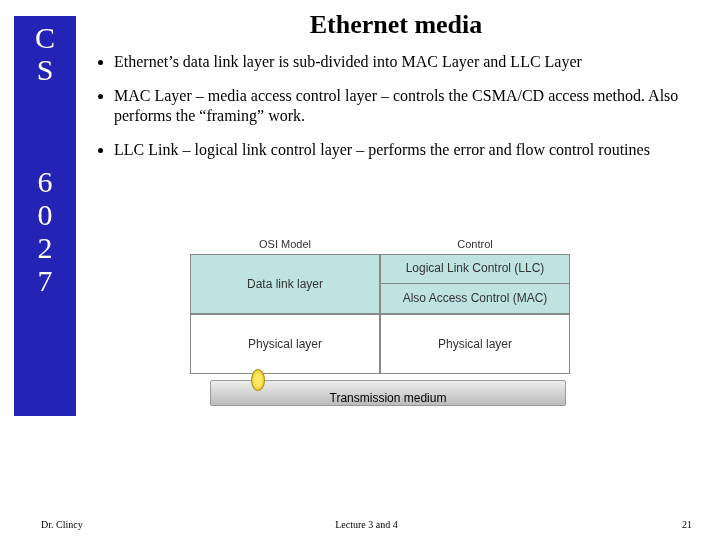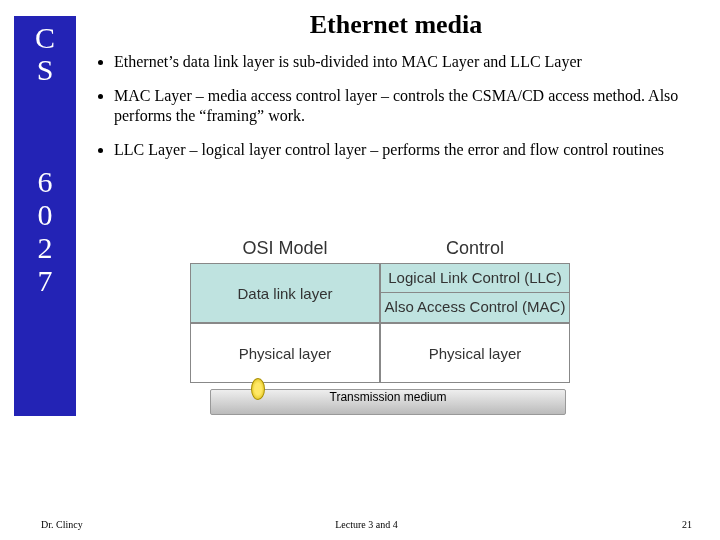--- a/index.html
+++ b/index.html
@@ -54,38 +54,38 @@
   }
   .diagram {
     position: absolute;
     left: 190px;
     top: 238px;
     width: 390px;
   }
   .diag-headers {
     display: flex;
     font-family: Arial, sans-serif;
-    font-size: 18px;
+    font-size: 11px;
     color: #333;
     margin-bottom: 4px;
   }
   .diag-headers .hcol1 { width: 190px; text-align: center; }
   .diag-headers .hcol2 { width: 190px; text-align: center; }
   .rows { }
   .row {
     display: flex;
     height: 60px;
   }
   .cell {
     border: 1px solid #888;
     display: flex;
     align-items: center;
     justify-content: center;
     font-family: Arial, sans-serif;
-    font-size: 15px;
+    font-size: 12px;
     color: #333;
     text-align: center;
     background: #fff;
   }
   .c1 { width: 190px; }
   .c2 { width: 190px; flex-direction: column; }
   .subcell {
     height: 30px;
     width: 100%;
     border-bottom: 1px solid #888;
@@ -98,21 +98,21 @@
   .teal { background: #bfe3e0; }
   .medium {
     margin-top: 6px;
     margin-left: 20px;
     width: 356px;
     height: 26px;
     background: linear-gradient(#eee,#bbb);
     border: 1px solid #999;
     border-radius: 2px;
     display: flex;
-    align-items: flex-start;
+    align-items: flex-end;
     justify-content: center;
     font-family: Arial, sans-serif;
     font-size: 12px;
     position: relative;
   }
   .conn {
     position: absolute;
     left: 40px;
     top: -12px;
     width: 14px;
@@ -149,21 +149,21 @@
     <div>2</div>
     <div>7</div>
   </div>
 </div>
 
 <div class="content">
   <div class="title">Ethernet media</div>
   <ul class="bullets">
     <li>Ethernet’s data link layer is sub-divided into MAC Layer and LLC Layer</li>
     <li>MAC Layer – media access control layer – controls the CSMA/CD access method.  Also performs the “framing” work.</li>
-    <li>LLC Layer – logical layer control layer – performs the error and flow control routines</li>
+    <li>LLC Link – logical link control layer – performs the error and flow control routines</li>
   </ul>
 </div>
 
 <div class="diagram">
   <div class="diag-headers">
     <div class="hcol1">OSI Model</div>
     <div class="hcol2">Control</div>
   </div>
   <div class="rows">
     <div class="row">

